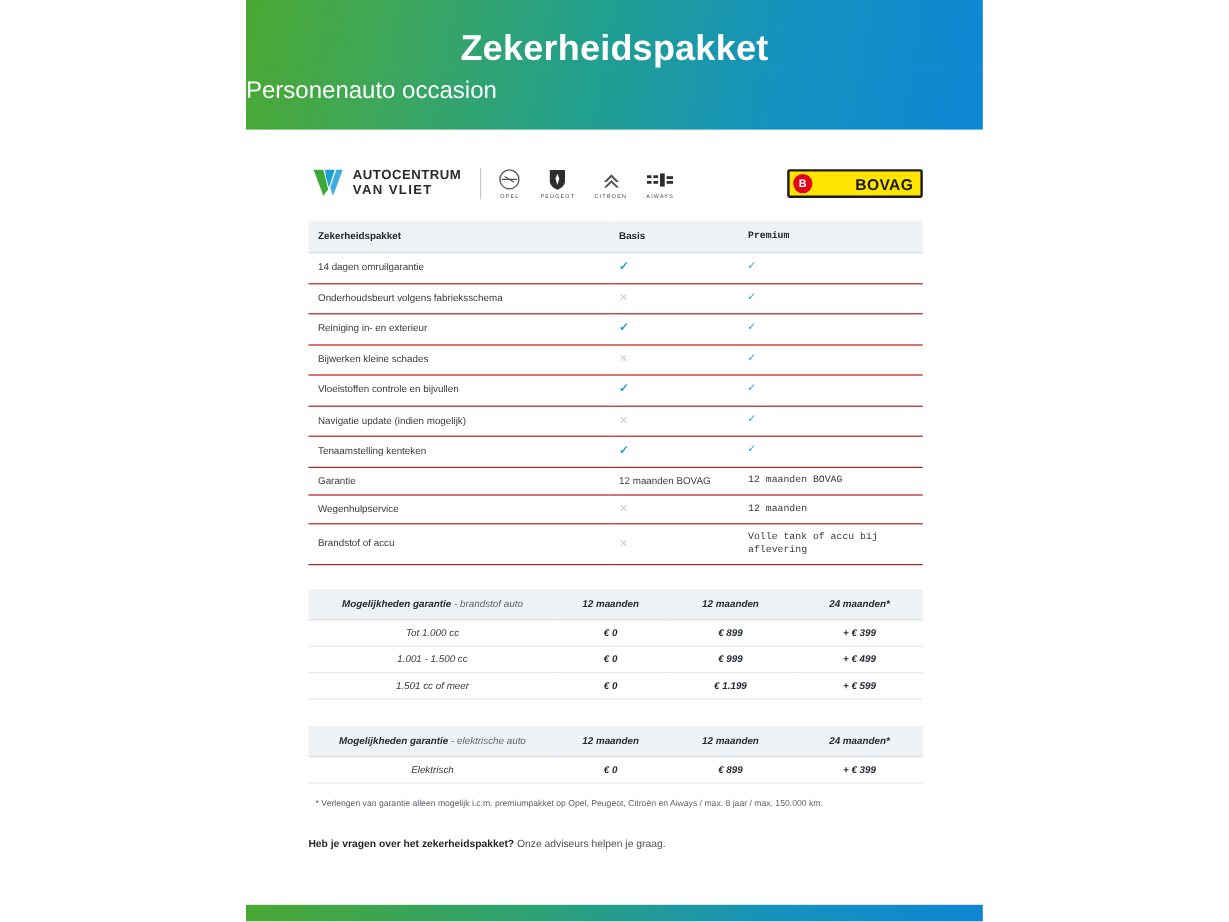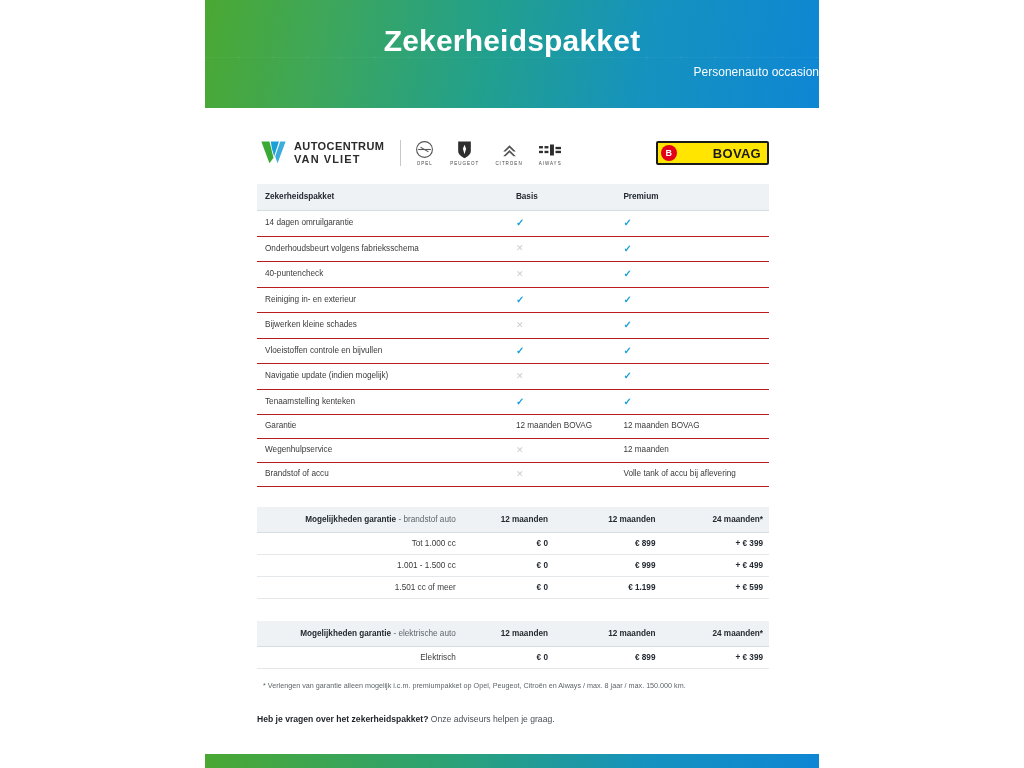--- a/index.html
+++ b/index.html
@@ -48,23 +48,23 @@
     text-align: center;
     color: #ffffff;
     font-size: 30px;
     font-weight: bold;
     letter-spacing: .2px;
     padding-top: 24px;
     line-height: 1.1;
   }
   .banner-sub {
     position: relative;
-    text-align: right;
+    text-align: left;
     color: #ffffff;
-    font-size: 12px;
+    font-size: 20px;
     font-weight: normal;
     padding-top: 8px;
     opacity: .97;
   }
   
   .logo-row {
     position: relative;
     height: 62px;
     margin-top: 14px;
     display: flex;
@@ -151,44 +151,45 @@
   table.zp thead th {
     background: #eef2f4;
     color: #232a31;
     font-weight: bold;
     border-bottom: 1px solid #d6dde1;
     padding-top: 8px;
     padding-bottom: 8px;
   }
   .col-feat { width: 49%; }
   .col-basis { width: 21%; }
-  .col-prem { width: 30%; }
+  .col-prem { width: 30%; font-family: Liberation Mono, monospace; }
   .check {
     color: #1b9fd8;
     font-size: 10px;
     font-weight: bold;
   }
   .cross {
     color: #c9ced2;
     font-size: 9px;
   }
   
   table.gar {
     width: 100%;
     border-collapse: collapse;
     font-size: 8.2px;
     color: #3a3a3a;
     margin-top: 2px;
   }
   table.gar td, table.gar th {
-    text-align: right;
+    text-align: center;
     font-weight: normal;
     padding: 6px 6px 6px 8px;
     border-bottom: 1px solid #e4e8ea;
     vertical-align: middle;
+    font-style: italic;
   }
   table.gar thead th {
     background: #eef2f4;
     color: #232a31;
     font-weight: bold;
     border-bottom: 1px solid #d6dde1;
     padding-top: 8px;
     padding-bottom: 8px;
   }
   table.gar thead th .sub {
@@ -316,25 +317,20 @@
               <td class="col-feat">14 dagen omruilgarantie</td>
               <td class="col-basis"><span class="check">✓</span></td>
               <td class="col-prem"><span class="check">✓</span></td>
             </tr>
             <tr>
               <td class="col-feat">Onderhoudsbeurt volgens fabrieksschema</td>
               <td class="col-basis"><span class="cross">✕</span></td>
               <td class="col-prem"><span class="check">✓</span></td>
             </tr>
             <tr>
-              <td class="col-feat">40-puntencheck</td>
-              <td class="col-basis"><span class="cross">✕</span></td>
-              <td class="col-prem"><span class="check">✓</span></td>
-            </tr>
-            <tr>
               <td class="col-feat">Reiniging in- en exterieur</td>
               <td class="col-basis"><span class="check">✓</span></td>
               <td class="col-prem"><span class="check">✓</span></td>
             </tr>
             <tr>
               <td class="col-feat">Bijwerken kleine schades</td>
               <td class="col-basis"><span class="cross">✕</span></td>
               <td class="col-prem"><span class="check">✓</span></td>
             </tr>
             <tr>

